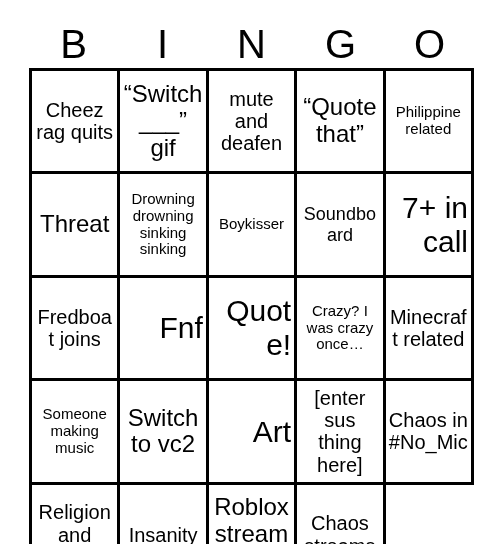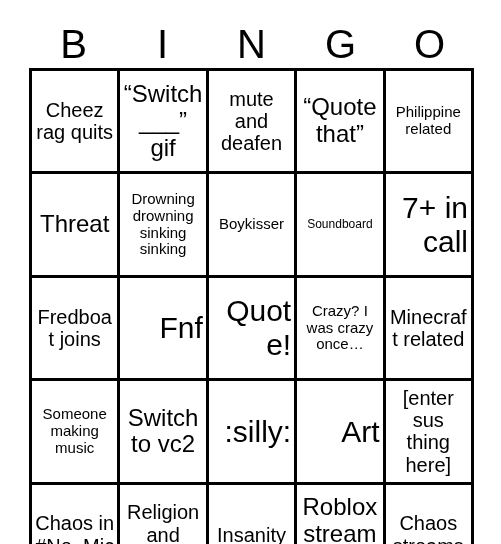--- a/index.html
+++ b/index.html
@@ -65,21 +65,21 @@
     overflow: hidden;
   }
   .cell-text {
     display: block;
     width: 100%;
     line-height: 1.12;
     word-wrap: break-word;
     hyphens: none;
   }
   
-  .sz-xs .cell-text { font-size: 12px; }
+  .sz-xs .cell-text { font-size: 18px; }
   .sz-s  .cell-text { font-size: 15px; }
   .sz-m  .cell-text { font-size: 20px; }
   .sz-l  .cell-text { font-size: 24px; }
   .sz-xl .cell-text { font-size: 30px; text-align: right; }
 </style>
 </head>
 <body>
 
 <div class="card">
 
@@ -137,23 +137,20 @@
       <div class="cell sz-m">
         <span class="cell-text">Minecraft related</span>
       </div>
       <div class="cell sz-s">
         <span class="cell-text">Someone making music</span>
       </div>
       <div class="cell sz-l">
         <span class="cell-text">Switch to vc2</span>
       </div>
       <div class="cell sz-xl">
-        <span class="cell-text">:silly:</span>
-      </div>
-      <div class="cell sz-xl">
         <span class="cell-text">Art</span>
       </div>
       <div class="cell sz-m">
         <span class="cell-text">[enter sus thing here]</span>
       </div>
       <div class="cell sz-m">
         <span class="cell-text">Chaos in #No_Mic</span>
       </div>
       <div class="cell sz-m">
         <span class="cell-text">Religion and politics</span>

